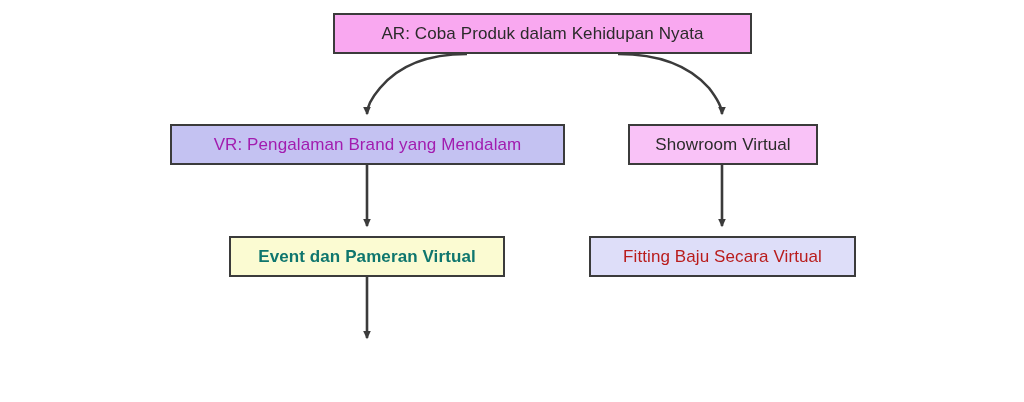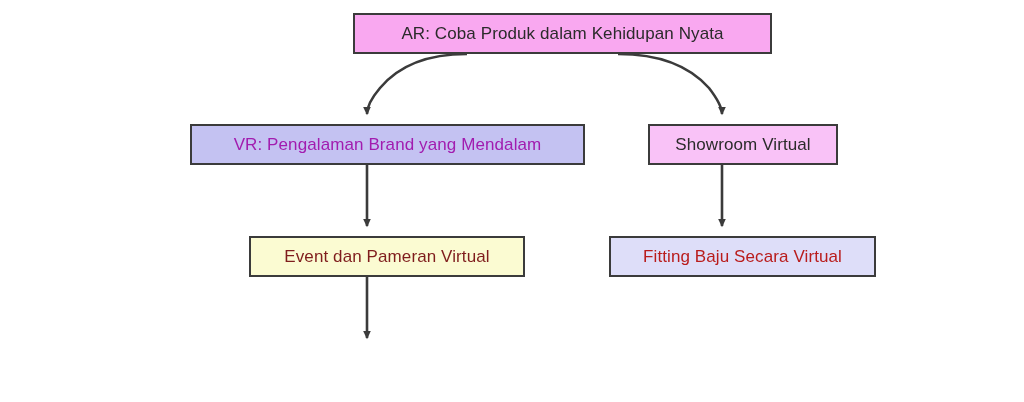--- a/index.html
+++ b/index.html
@@ -29,21 +29,20 @@
     display: flex;
     align-items: center;
     justify-content: center;
     border: 2px solid #3b3b3b;
     color: #2b2b2b;
     font-size: 17px;
     line-height: 1;
     letter-spacing: 0.1px;
     white-space: nowrap;
     z-index: 2;
-    margin-left: 20px;
   }
   .node-label {
     display: block;
   }
 </style>
 </head>
 <body>
 
 <div id="canvas" style="background: rgb(255, 255, 255);">
 
@@ -70,21 +69,21 @@
   </div>
 
   <div class="node" id="node-vr" style="left: 170px; top: 124px; width: 395px; height: 41px; background: rgb(196, 194, 242); border-color: rgb(59, 59, 59); color: #a21caf;">
     <span class="node-label">VR: Pengalaman Brand yang Mendalam</span>
   </div>
 
   <div class="node" id="node-showroom" style="left: 628px; top: 124px; width: 190px; height: 41px; background: rgb(249, 194, 247); border-color: rgb(59, 59, 59); color: rgb(43, 43, 43); align-items: center;">
     <span class="node-label">Showroom Virtual</span>
   </div>
 
-  <div class="node" id="node-event" style="left: 229px; top: 236px; width: 276px; height: 41px; background: rgb(251, 251, 210); border-color: rgb(59, 59, 59); color: #7f1d1d;">
+  <div class="node" id="node-event" style="left: 229px; top: 236px; width: 276px; height: 41px; background: rgb(251, 251, 210); border-color: rgb(59, 59, 59); color: #0f766e; font-weight: bold;">
     <span class="node-label">Event dan Pameran Virtual</span>
   </div>
 
   <div class="node" id="node-fitting" style="left: 589px; top: 236px; width: 267px; height: 41px; background: rgb(222, 222, 249); border-color: rgb(59, 59, 59); color: #b91c1c;">
     <span class="node-label">Fitting Baju Secara Virtual</span>
   </div>
 
 
 </div>
 

